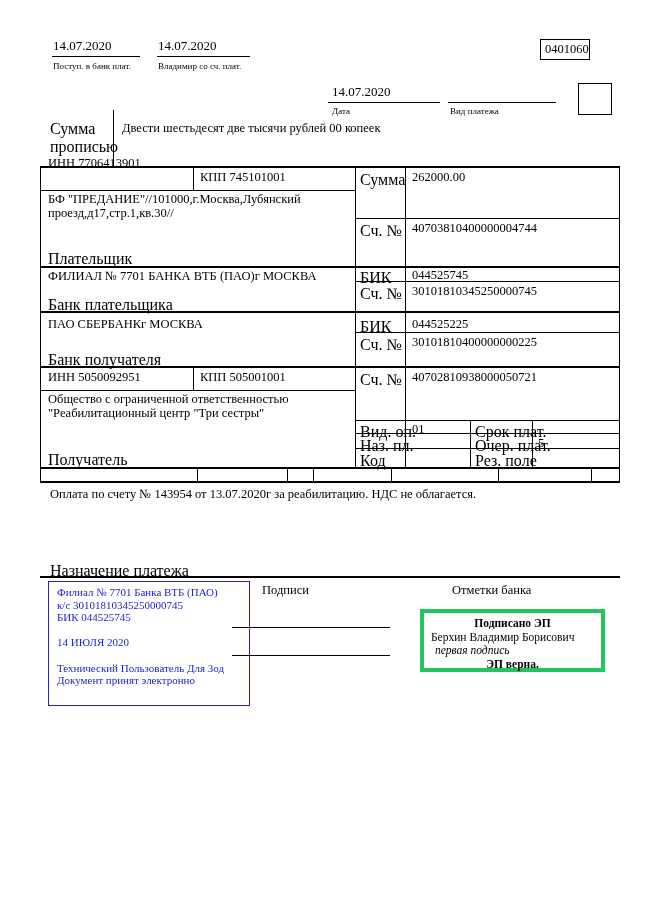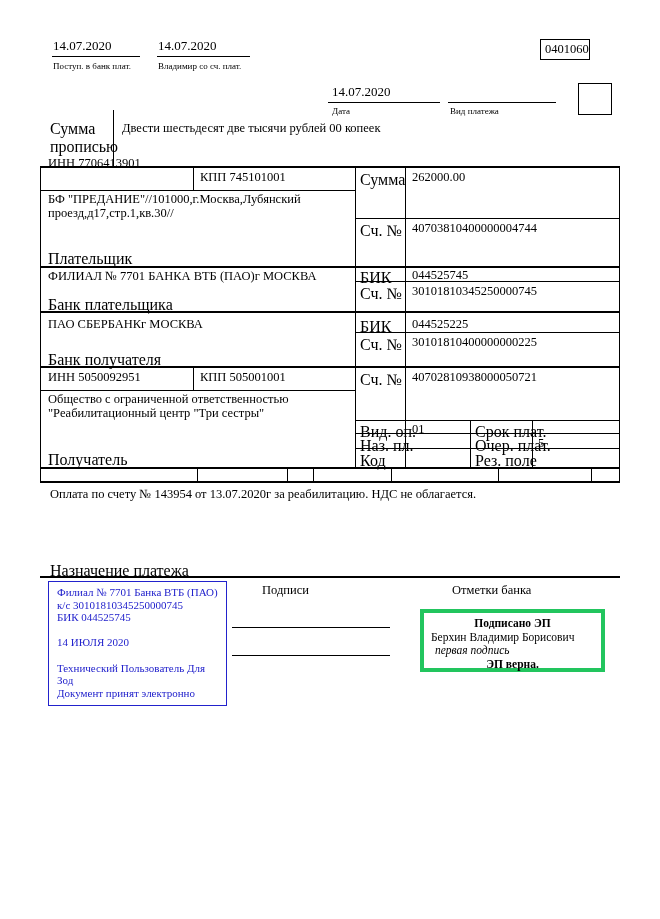--- a/index.html
+++ b/index.html
@@ -12,21 +12,21 @@
   .fs9{font-size:9px;}
   .fs11{font-size:16px;}
   .fs12{font-size:12.5px;}
   .fs13{font-size:13px;}
   .b{font-weight:bold;}
   .i{font-style:italic;}
   .hl{position:absolute;height:1px;background:#000;}
   .hl2{position:absolute;height:2px;background:#000;}
   .vl{position:absolute;width:1px;background:#000;}
   .box{position:absolute;border:1.5px solid #000;box-sizing:border-box;}
-  .stamp{position:absolute;left:48px;top:581px;width:179px;height:125px;
+  .stamp{position:absolute;left:48px;top:581px;width:202px;height:125px;
          border:1px solid #2222cc;color:#2222cc;font-size:11px;
          padding:4px 4px 4px 8px;box-sizing:border-box;line-height:12.6px;}
   .stamp-line{min-height:12.6px;white-space:normal;}
   .esign{position:absolute;left:420px;top:609px;width:185px;height:63px;
          border:4px solid #22c55e;box-sizing:border-box;font-size:11.5px;
          padding:4px 7px;line-height:13.5px;}
   .center{text-align:center;}
 </style>
 </head>
 <body>

